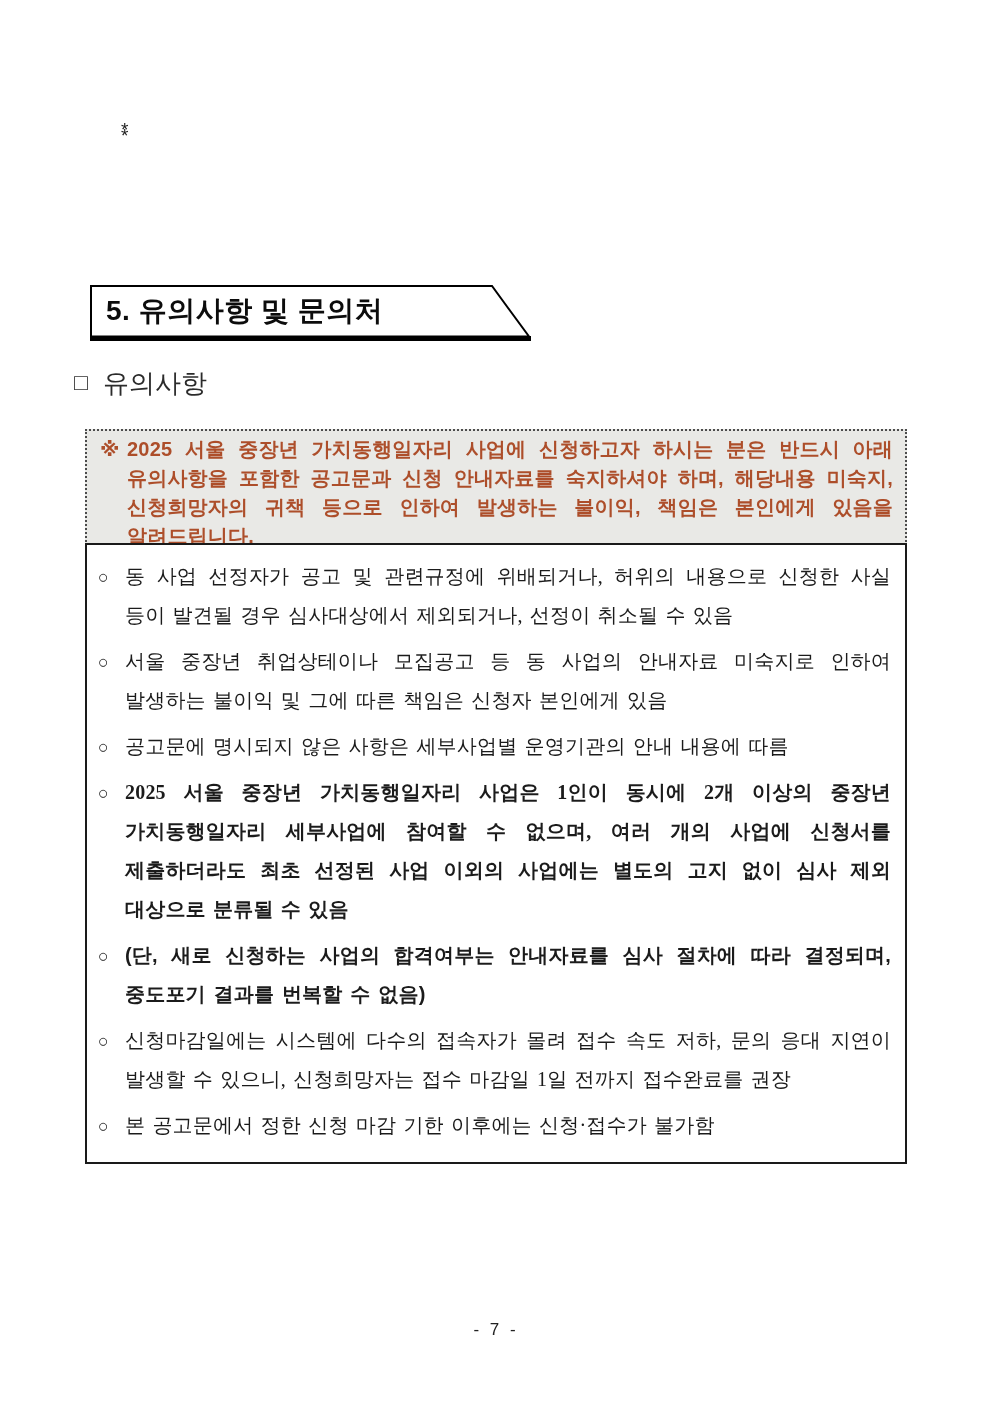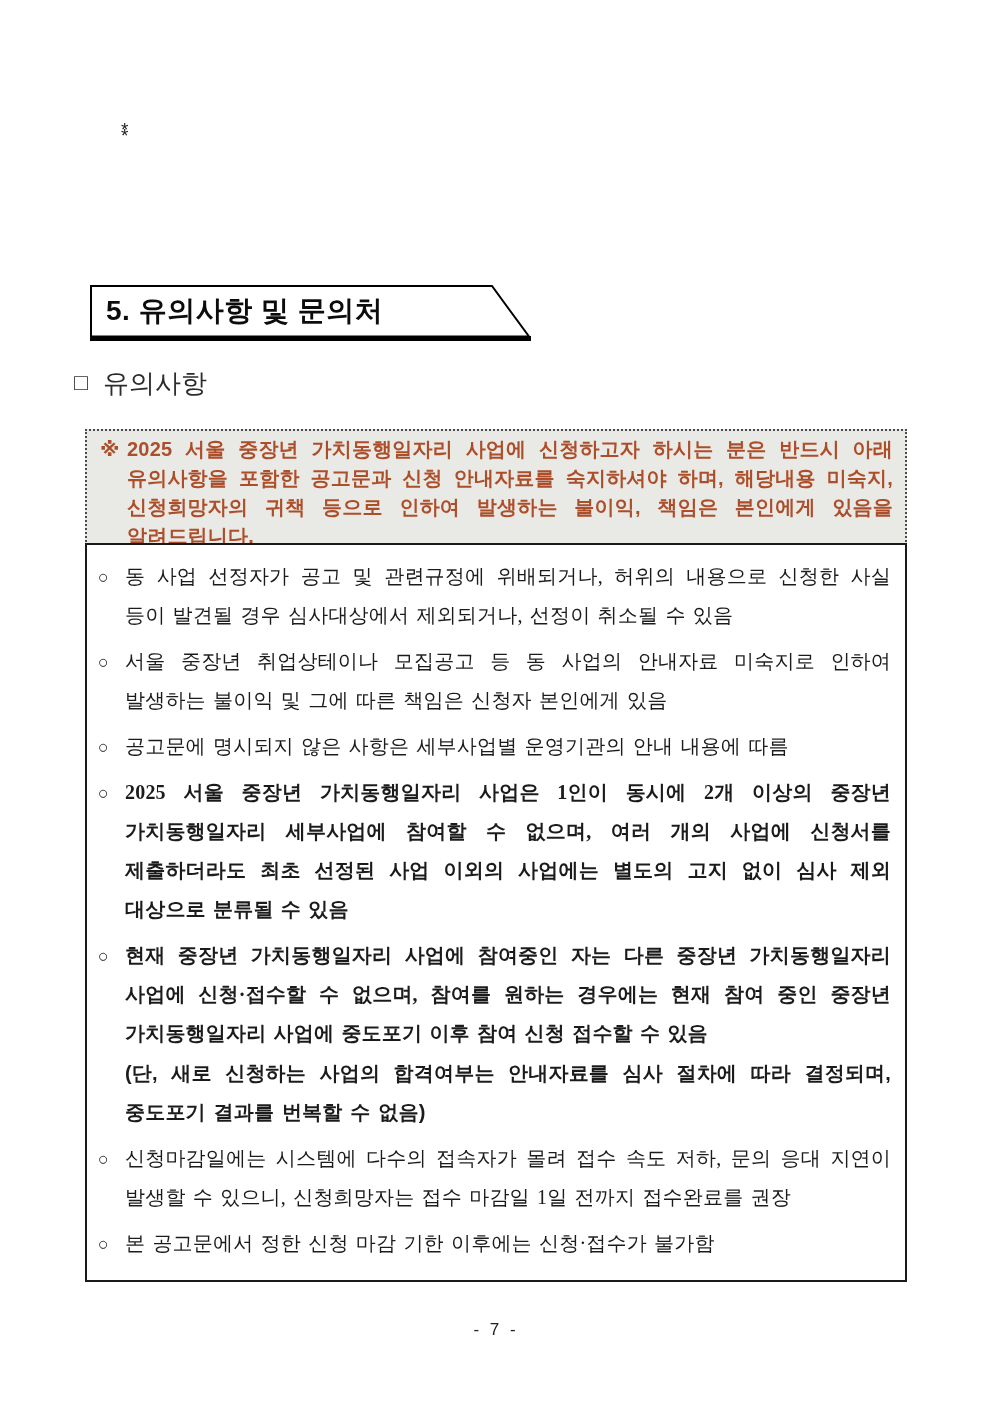--- a/index.html
+++ b/index.html
@@ -114,21 +114,20 @@
       <span class="ctext">공고문에 명시되지 않은 사항은 세부사업별 운영기관의 안내 내용에 따름</span>
     </div>
 
     <div class="caution bold">
       <span class="marker">○</span>
       <span class="ctext">2025 서울 중장년 가치동행일자리 사업은 1인이 동시에 2개 이상의 중장년 가치동행일자리 세부사업에 참여할 수 없으며, 여러 개의 사업에 신청서를 제출하더라도 최초 선정된 사업 이외의 사업에는 별도의 고지 없이 심사 제외 대상으로 분류될 수 있음</span>
     </div>
 
     <div class="caution bold">
       <span class="marker">○</span>
-      <span class="ctext">현재 중장년 가치동행일자리 사업에 참여중인 자는 다른 중장년 가치동행일자리 사업에 신청·접수할 수 없으며, 참여를 원하는 경우에는 현재 참여 중인 중장년 가치동행일자리 사업에 중도포기 이후 참여 신청 접수할 수 있음</span>
       <span class="subnote">(단, 새로 신청하는 사업의 합격여부는 안내자료를 심사 절차에 따라 결정되며, 중도포기 결과를 번복할 수 없음)</span>
     </div>
 
     <div class="caution">
       <span class="marker">○</span>
       <span class="ctext">신청마감일에는 시스템에 다수의 접속자가 몰려 접수 속도 저하, 문의 응대 지연이 발생할 수 있으니, 신청희망자는 접수 마감일 1일 전까지 접수완료를 권장</span>
     </div>
 
     <div class="caution">
       <span class="marker">○</span>

